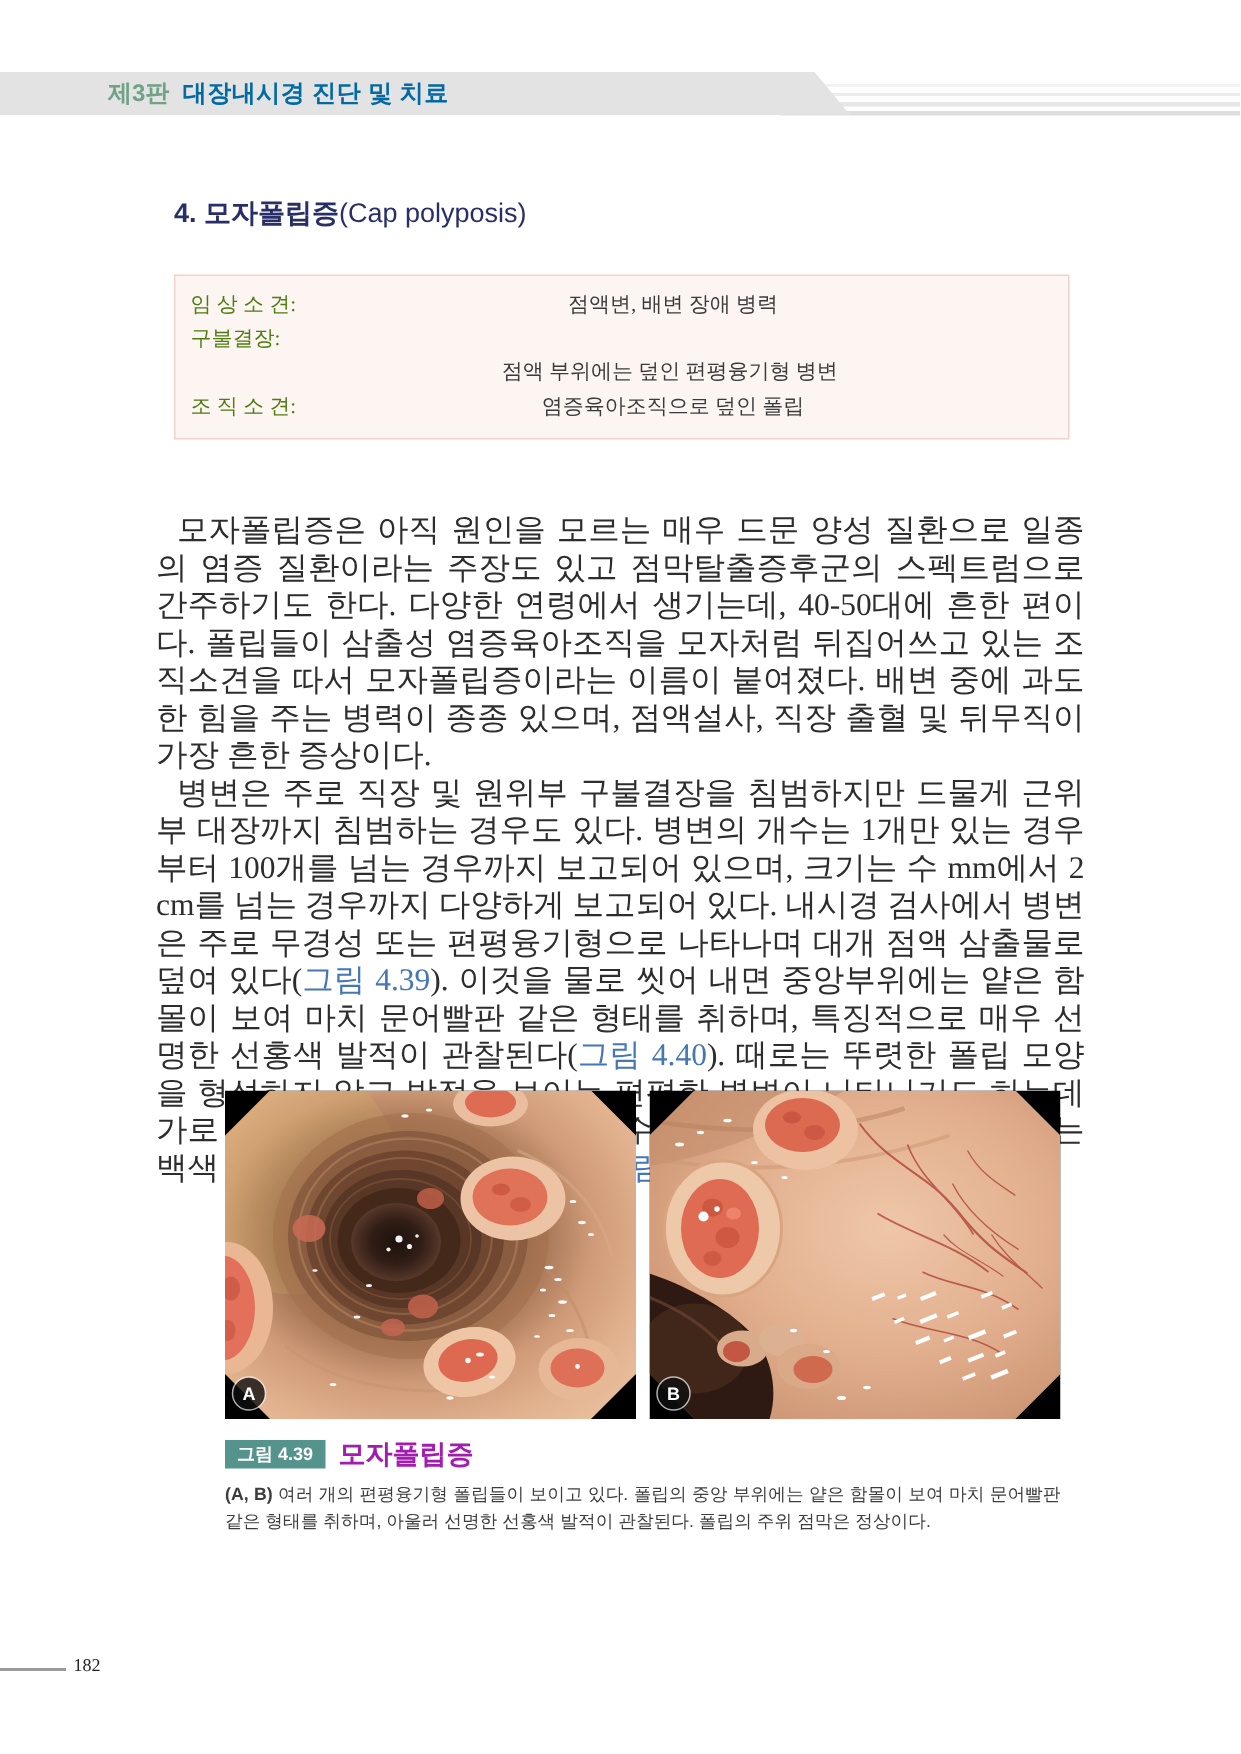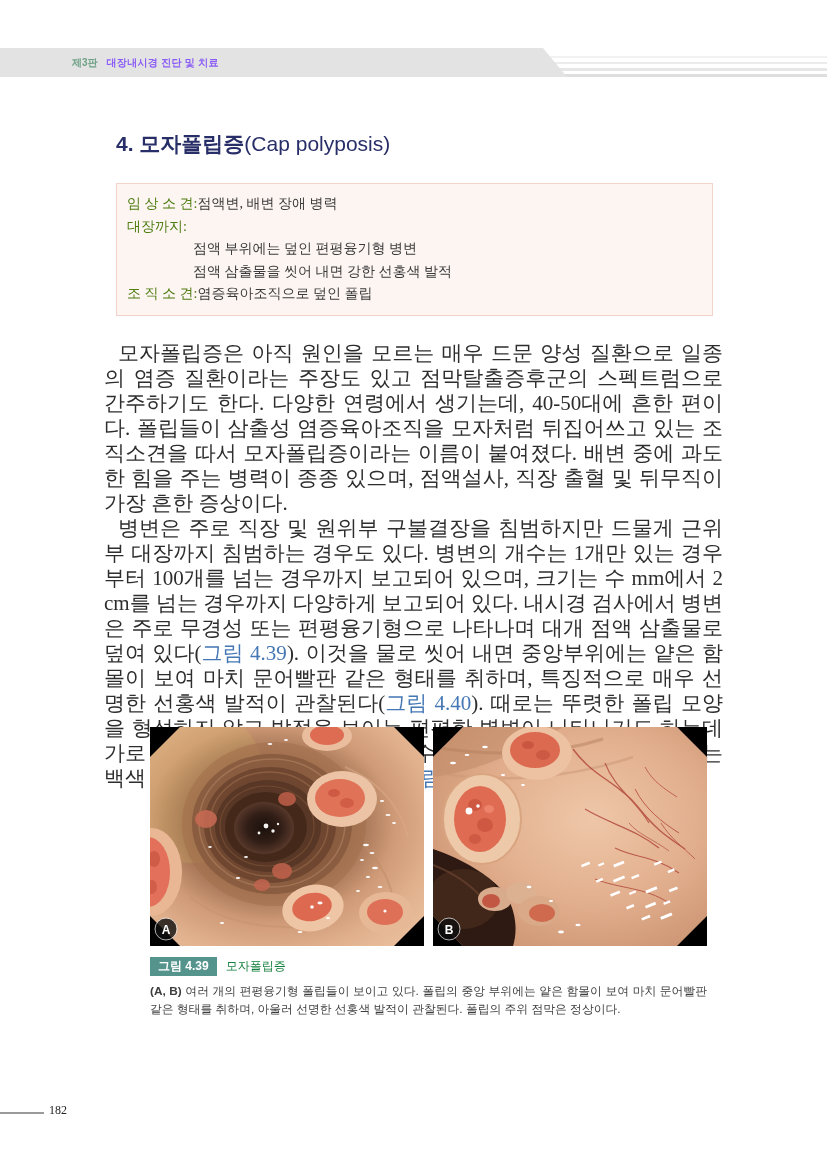--- a/index.html
+++ b/index.html
@@ -18,44 +18,44 @@
   .header-stripes .s4 { position:absolute; left:0; right:0; top:19px; height:3px; background:#dedede; }
   .header-band {
     position:absolute; left:0; top:48px; width:567px; height:29px;
     background:#e3e3e3;
     clip-path:polygon(0 0, 543px 0, 567px 100%, 0 100%);
   }
   .header-text {
     position:absolute; left:72px; top:48px; height:29px;
     display:flex; align-items:center; gap:9px;
     font-family:"Liberation Sans","DejaVu Sans",sans-serif;
-    font-size:10px; font-weight:bold;
+    font-size:16px; font-weight:bold;
   }
   .edition { color:#6fa287; }
-  .book-title { color:#8b5cf6; letter-spacing:0.3px; }
+  .book-title { color:#0369a1; letter-spacing:0.3px; }
 
   
   .section-title {
     position:absolute; left:116px; top:130px;
     font-family:"Liberation Sans","DejaVu Sans",sans-serif;
-    font-size:21px; color:#282f68;
+    font-size:18px; color:#282f68;
   }
   .section-title .main { font-weight:bold; }
   .section-title .latin { font-weight:normal; }
 
   
   .findings-box {
     position:absolute; left:116px; top:183px; width:597px; box-sizing:border-box;
     background:#fdf5f2; border:1px solid #f2d3ca;
     padding:9px 12px 9px 10px;
     font-size:14px; line-height:22.5px; color:#3a3a3a;
   }
   .findings-row { display:flex; }
   .findings-label { flex:0 0 66px; color:#4d7c0f; white-space:pre; }
-  .findings-text { flex:1; }
+  .findings-text { flex:1;text-align:center; }
 
   
   .body-text {
     position:absolute; left:104px; top:341px; width:619px;
     font-size:21px; line-height:25px; text-align:justify; color:#2d2d2d;
   }
   .body-text p { margin:0; text-indent:14px; }
   .fig-ref { color:#4577b5; }
 
   
@@ -63,21 +63,21 @@
   .figure-images { display:flex; gap:9px; }
   .figure-images svg { display:block; }
   .caption-row {
     margin-top:11px; display:flex; align-items:center; gap:9px;
     font-family:"Liberation Sans","DejaVu Sans",sans-serif;
   }
   .caption-tag {
     background:#55948c; color:#ffffff; font-size:12px; font-weight:bold;
     padding:2px 8px 3px 8px; line-height:14px;
   }
-  .caption-title { font-size:12px; font-weight:normal; color:#15803d; }
+  .caption-title { font-size:18px; font-weight:bold; color:#a21caf; }
   .caption-text {
     margin-top:7px; font-family:"Liberation Sans","DejaVu Sans",sans-serif;
     font-size:11.8px; line-height:17.5px; color:#3d3d3d; text-align:justify;
   }
   .caption-text .bold { font-weight:bold;margin-top:20px; }
 
   
   .footer-rule { position:absolute; left:0; top:1112px; width:44px; height:2px; background:#9a9a9a; }
   .page-number {
     position:absolute; left:49px; top:1103px;
@@ -106,29 +106,25 @@
   <div class="section-title">
     <span class="main">4. 모자폴립증</span><span class="latin">(Cap polyposis)</span>
   </div>
 
   <div class="findings-box">
     <div class="findings-row">
       <span class="findings-label">임 상 소 견:</span>
       <span class="findings-text">점액변, 배변 장애 병력</span>
     </div>
     <div class="findings-row">
-      <span class="findings-label">대장까지:</span>
+      <span class="findings-label">구불결장:</span>
     </div>
     <div class="findings-row">
       <span class="findings-label"></span>
       <span class="findings-text">점액 부위에는 덮인 편평융기형 병변</span>
-    </div>
-    <div class="findings-row">
-      <span class="findings-label"></span>
-      <span class="findings-text">점액 삼출물을 씻어 내면 강한 선홍색 발적</span>
     </div>
     <div class="findings-row">
       <span class="findings-label">조 직 소 견:</span>
       <span class="findings-text">염증육아조직으로 덮인 폴립</span>
     </div>
   </div>
 
   <div class="body-text">
     <p><span>모자폴립증은 아직 원인을 모르는 매우 드문 양성 질환으로 일종의 염증 질환이라는 주장도 있고 점막탈출증후군의 스펙트럼으로 간주하기도 한다. 다양한 연령에서 생기는데, 40-50대에 흔한 편이다. 폴립들이 삼출성 염증육아조직을 모자처럼 뒤집어쓰고 있는 조직소견을 따서 모자폴립증이라는 이름이 붙여졌다. 배변 중에 과도한 힘을 주는 병력이 종종 있으며, 점액설사, 직장 출혈 및 뒤무직이 가장 흔한 증상이다.</span></p>
     <p><span>병변은 주로 직장 및 원위부 구불결장을 침범하지만 드물게 근위부 대장까지 침범하는 경우도 있다. 병변의 개수는 1개만 있는 경우부터 100개를 넘는 경우까지 보고되어 있으며, 크기는 수 mm에서 2 cm를 넘는 경우까지 다양하게 보고되어 있다. 내시경 검사에서 병변은 주로 무경성 또는 편평융기형으로 나타나며 대개 점액 삼출물로 덮여 있다(</span><span class="fig-ref">그림 4.39</span><span>). 이것을 물로 씻어 내면 중앙부위에는 얕은 함몰이 보여 마치 문어빨판 같은 형태를 취하며, 특징적으로 매우 선명한 선홍색 발적이 관찰된다(</span><span class="fig-ref">그림 4.40</span><span>). 때로는 뚜렷한 폴립 모양을 형성하지 않고 발적을 보이는 편평한 병변이 나타나기도 하는데 가로 점막 주름을 따라 분포하는 수가 많다. 병변의 주위 점막에는 백색 반점들이 관찰되기도 한다(</span><span class="fig-ref">그림 4.41</span><span>).</span></p>

